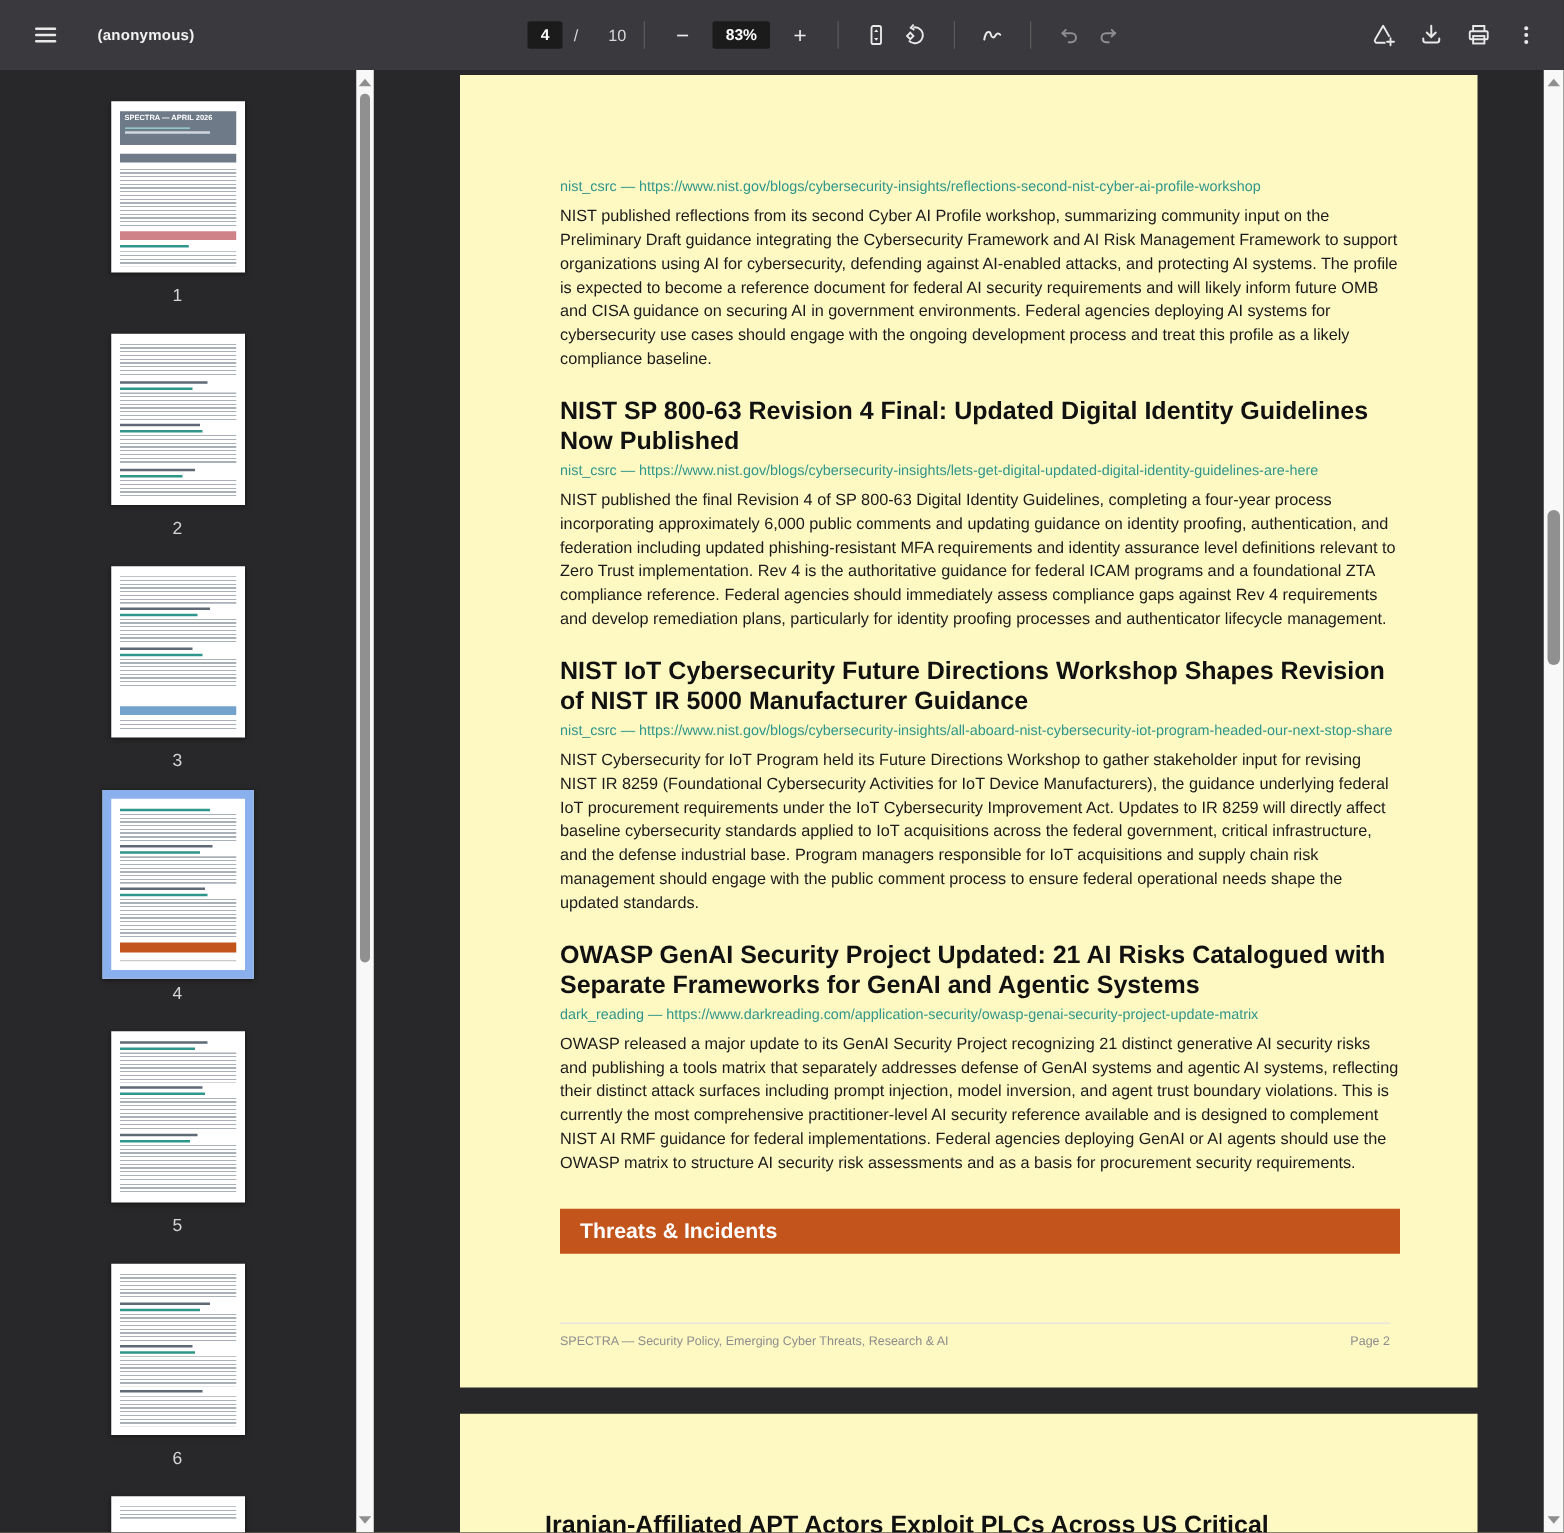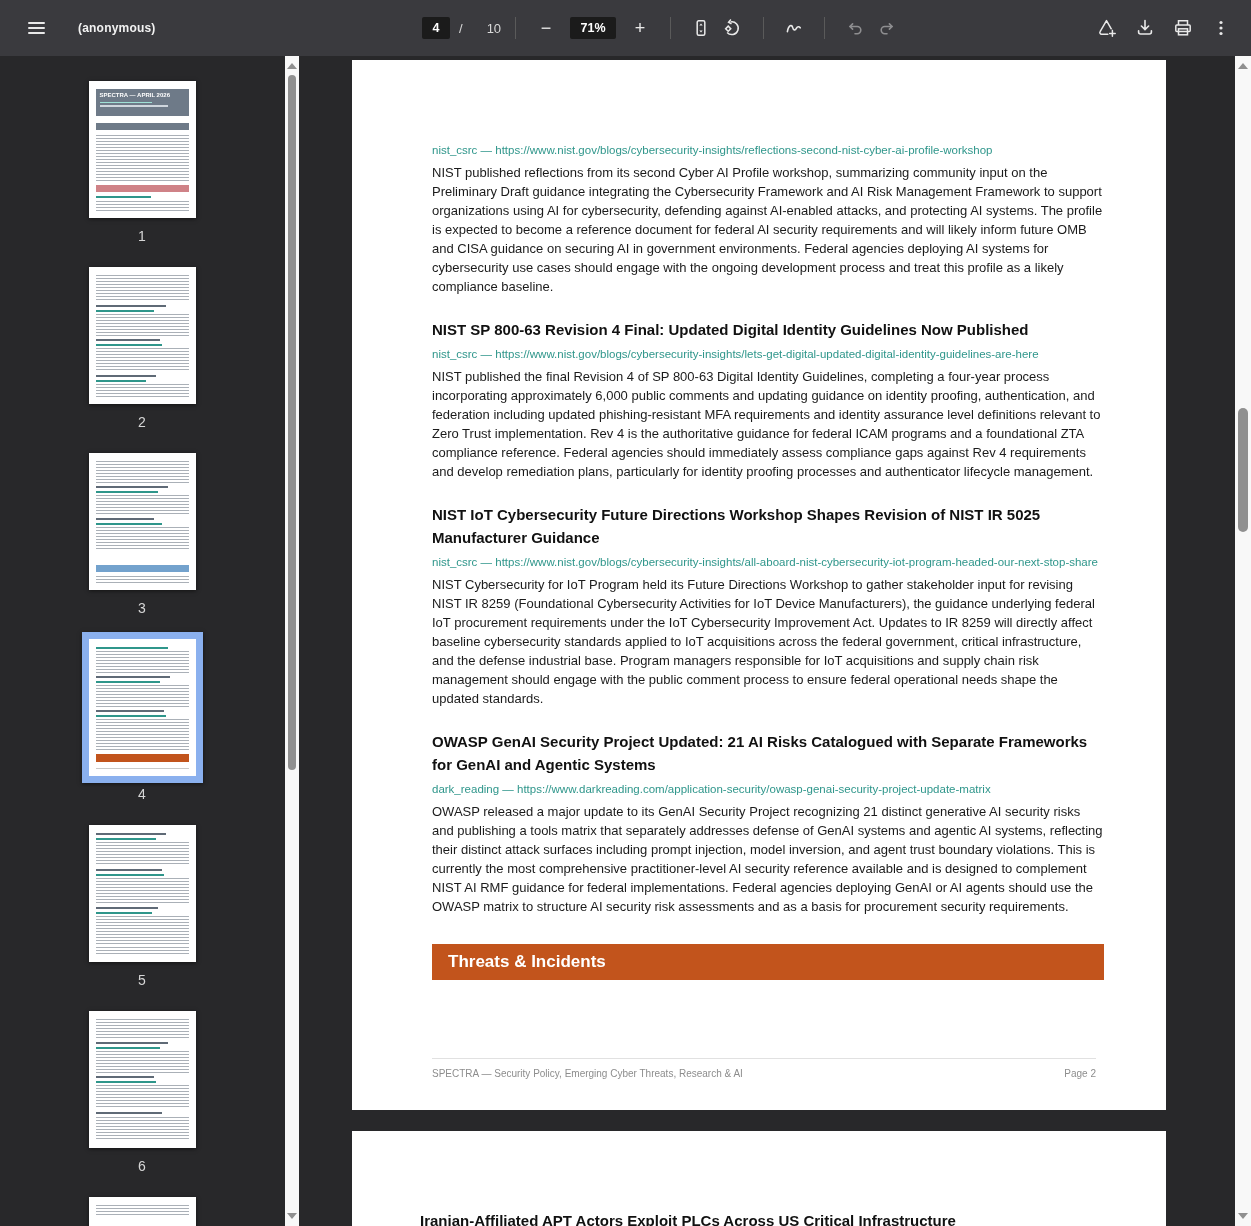--- a/index.html
+++ b/index.html
@@ -49,27 +49,27 @@
   .sb{position:absolute;top:56px;bottom:0;background:#f8f8f8;}
   .sb-side{left:285px;width:14px;}
   .sb-main{right:0;width:16px;}
   .sb-thumb{position:absolute;background:#909090;border-radius:5px;cursor:pointer;}
   .arrow{position:absolute;left:50%;transform:translateX(-50%);width:0;height:0;
     border-left:5px solid transparent;border-right:5px solid transparent;cursor:pointer;}
   .arrow.up{top:7px;border-bottom:6px solid #8f8f8f;}
   .arrow.down{bottom:7px;border-top:6px solid #8f8f8f;}
 
   
-  .pdf-page{position:absolute;left:352px;width:814px;background:#ffffff;box-sizing:border-box;}
+  .pdf-page{position:absolute;left:368px;width:814px;background:#fef9c3;box-sizing:border-box;}
   .page4{top:60px;height:1050px;padding:84px 62px 0 80px;}
   .page5{top:1131px;height:95px;padding:78px 62px 0 68px;}
   .src-link{font-size:11.5px;color:var(--link-teal);margin:6px 0 0 0;cursor:pointer;
     word-break:break-all;}
   .body-p{font-size:13px;line-height:19px;color:#1b1b1b;margin:7px 0 0 0;}
-  .sec-h{font-size:15px;line-height:23.5px;color:#111;font-weight:700;margin:22px 0 0 0;}
+  .sec-h{font-size:20px;line-height:23.5px;color:#111;font-weight:700;margin:22px 0 0 0;}
   .banner{margin-top:28px;height:36px;background:var(--accent-orange);color:#fff;
     font-size:17px;font-weight:700;line-height:36px;padding-left:16px;}
   .page-footer{position:absolute;left:80px;right:70px;top:998px;border-top:1px solid #e1e1e1;
     padding-top:9px;display:flex;justify-content:space-between;font-size:10px;color:#8d8d8d;}
 </style>
 </head>
 <body>
 
 <div class="app">
 
@@ -82,21 +82,21 @@
     <div class="doc-title">(anonymous)</div>
 
     <div class="tb-center">
       <div class="dark-box page-box">4</div>
       <span class="tb-text" style="margin-left:9px;">/</span>
       <span class="tb-text" style="margin-left:24px;">10</span>
       <div class="tb-sep"></div>
       <button class="tb-btn">
         <span class="tb-glyph">−</span>
       </button>
-      <div class="dark-box zoom-box" style="margin:0 8px;">71%</div>
+      <div class="dark-box zoom-box" style="margin:0 8px;">83%</div>
       <button class="tb-btn">
         <span class="tb-glyph">+</span>
       </button>
       <div class="tb-sep"></div>
       <button class="tb-btn" aria-label="fit to page">
         <svg class="icon-svg" width="20" height="20" viewBox="0 0 20 20" fill="none" stroke="#e9e9e9" stroke-width="1.5">
           <rect x="6.2" y="2.8" width="7.6" height="14.4" rx="1.5"></rect>
           <path d="M10 5.4 L8.3 7.6 h3.4 Z" fill="#e9e9e9" stroke="none"></path>
           <path d="M10 14.6 L8.3 12.4 h3.4 Z" fill="#e9e9e9" stroke="none"></path>
         </svg>
@@ -276,21 +276,21 @@
       <p class="body-p">NIST published reflections from its second Cyber AI Profile workshop, summarizing community input on the Preliminary Draft guidance integrating the Cybersecurity Framework and AI Risk Management Framework to support organizations using AI for cybersecurity, defending against AI-enabled attacks, and protecting AI systems. The profile is expected to become a reference document for federal AI security requirements and will likely inform future OMB and CISA guidance on securing AI in government environments. Federal agencies deploying AI systems for cybersecurity use cases should engage with the ongoing development process and treat this profile as a likely compliance baseline.</p>
     </div>
 
     <div>
       <h3 class="sec-h">NIST SP 800-63 Revision 4 Final: Updated Digital Identity Guidelines Now Published</h3>
       <div class="src-link">nist_csrc — https://www.nist.gov/blogs/cybersecurity-insights/lets-get-digital-updated-digital-identity-guidelines-are-here</div>
       <p class="body-p">NIST published the final Revision 4 of SP 800-63 Digital Identity Guidelines, completing a four-year process incorporating approximately 6,000 public comments and updating guidance on identity proofing, authentication, and federation including updated phishing-resistant MFA requirements and identity assurance level definitions relevant to Zero Trust implementation. Rev 4 is the authoritative guidance for federal ICAM programs and a foundational ZTA compliance reference. Federal agencies should immediately assess compliance gaps against Rev 4 requirements and develop remediation plans, particularly for identity proofing processes and authenticator lifecycle management.</p>
     </div>
 
     <div>
-      <h3 class="sec-h">NIST IoT Cybersecurity Future Directions Workshop Shapes Revision of NIST IR 5025 Manufacturer Guidance</h3>
+      <h3 class="sec-h">NIST IoT Cybersecurity Future Directions Workshop Shapes Revision of NIST IR 5000 Manufacturer Guidance</h3>
       <div class="src-link">nist_csrc — https://www.nist.gov/blogs/cybersecurity-insights/all-aboard-nist-cybersecurity-iot-program-headed-our-next-stop-share</div>
       <p class="body-p">NIST Cybersecurity for IoT Program held its Future Directions Workshop to gather stakeholder input for revising NIST IR 8259 (Foundational Cybersecurity Activities for IoT Device Manufacturers), the guidance underlying federal IoT procurement requirements under the IoT Cybersecurity Improvement Act. Updates to IR 8259 will directly affect baseline cybersecurity standards applied to IoT acquisitions across the federal government, critical infrastructure, and the defense industrial base. Program managers responsible for IoT acquisitions and supply chain risk management should engage with the public comment process to ensure federal operational needs shape the updated standards.</p>
     </div>
 
     <div>
       <h3 class="sec-h">OWASP GenAI Security Project Updated: 21 AI Risks Catalogued with Separate Frameworks for GenAI and Agentic Systems</h3>
       <div class="src-link">dark_reading — https://www.darkreading.com/application-security/owasp-genai-security-project-update-matrix</div>
       <p class="body-p">OWASP released a major update to its GenAI Security Project recognizing 21 distinct generative AI security risks and publishing a tools matrix that separately addresses defense of GenAI systems and agentic AI systems, reflecting their distinct attack surfaces including prompt injection, model inversion, and agent trust boundary violations. This is currently the most comprehensive practitioner-level AI security reference available and is designed to complement NIST AI RMF guidance for federal implementations. Federal agencies deploying GenAI or AI agents should use the OWASP matrix to structure AI security risk assessments and as a basis for procurement security requirements.</p>
     </div>
 

